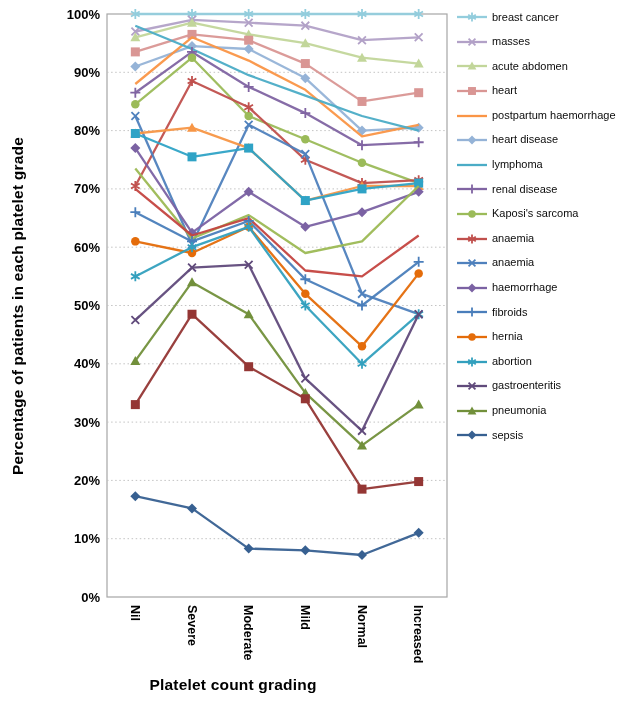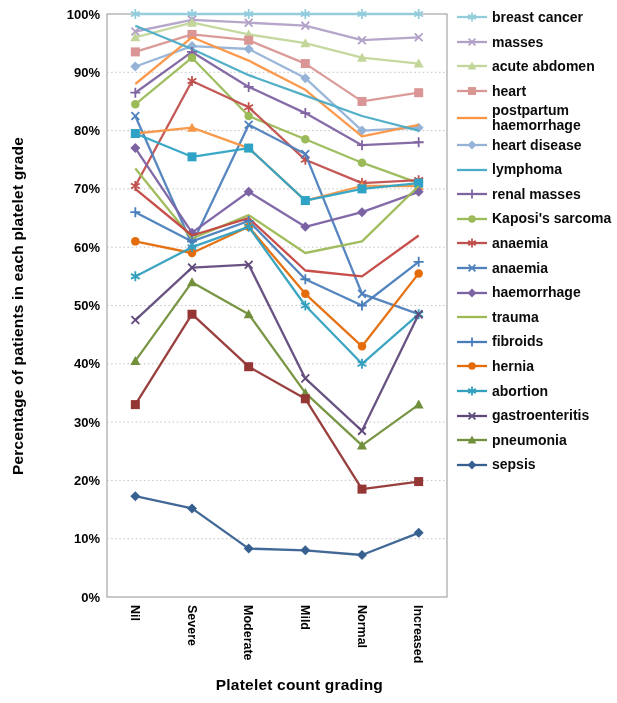--- a/index.html
+++ b/index.html
@@ -5,26 +5,26 @@
   html,body{margin:0;padding:0;background:#fff;}
   body{width:617px;height:703px;position:relative;overflow:hidden;
        font-family:"Liberation Sans",sans-serif;}
   #chart-svg{position:absolute;left:0;top:0;}
   .tick-text{font:bold 13px "Liberation Sans",sans-serif;fill:#000;}
   .cat-text{font:bold 12.5px "Liberation Sans",sans-serif;fill:#000;}
   .axis-title{position:absolute;font-weight:bold;color:#000;
       font-size:15.5px;letter-spacing:0.2px;}
   #y-axis-title{left:-180px;top:295px;width:400px;height:22px;
       text-align:center;transform:rotate(-90deg);}
-  #x-axis-title{left:83px;top:676px;width:300px;text-align:right;}
+  #x-axis-title{left:83px;top:676px;width:300px;text-align:center;}
   #legend{position:absolute;left:456px;top:5px;width:160px;
       display:flex;flex-direction:column;}
   .legend-item{display:flex;align-items:center;gap:4px;min-height:24.6px;}
   .legend-swatch{flex:0 0 32px;}
-  .legend-label{font-weight:bold;font-size:14px;color:#0b0b0b;
+  .legend-label{font-weight:normal;font-size:11px;color:#0b0b0b;
       line-height:1.05;}
 </style>
 </head>
 <body>
 
 <svg id="chart-svg" width="617" height="703">
     <rect x="107" y="14" width="340" height="583" fill="none" stroke="#A6A6A6" stroke-width="1.2"></rect>
     <line x1="107" y1="538.7" x2="447" y2="538.7" stroke="#C3C3C3" stroke-width="1" stroke-dasharray="1.5 2.6"></line>
     <line x1="107" y1="480.4" x2="447" y2="480.4" stroke="#C3C3C3" stroke-width="1" stroke-dasharray="1.5 2.6"></line>
     <line x1="107" y1="422.1" x2="447" y2="422.1" stroke="#C3C3C3" stroke-width="1" stroke-dasharray="1.5 2.6"></line>
@@ -240,21 +240,21 @@
       <svg width="32" height="14" class="legend-swatch">
         <line x1="1" y1="7" x2="31" y2="7" stroke="#4BACC6" stroke-width="2.3"></line>
       </svg>
       <span class="legend-label">lymphoma</span>
     </div>
     <div class="legend-item">
       <svg width="32" height="14" class="legend-swatch">
         <line x1="1" y1="7" x2="31" y2="7" stroke="#8064A2" stroke-width="2.3"></line>
         <path d="M16 2.5999999999999996L16 11.4M11.6 7L20.4 7" fill="none" stroke="#8064A2" stroke-width="1.8"></path>
       </svg>
-      <span class="legend-label">renal masses</span>
+      <span class="legend-label">renal disease</span>
     </div>
     <div class="legend-item">
       <svg width="32" height="14" class="legend-swatch">
         <line x1="1" y1="7" x2="31" y2="7" stroke="#9BBB59" stroke-width="2.3"></line>
         <circle cx="16" cy="7" r="3.74" fill="#9BBB59"></circle>
       </svg>
       <span class="legend-label">Kaposi's sarcoma</span>
     </div>
     <div class="legend-item">
       <svg width="32" height="14" class="legend-swatch">
@@ -272,26 +272,20 @@
     </div>
     <div class="legend-item">
       <svg width="32" height="14" class="legend-swatch">
         <line x1="1" y1="7" x2="31" y2="7" stroke="#7B62A3" stroke-width="2.3"></line>
         <polygon points="16,2.5999999999999996 20.4,7 16,11.4 11.6,7" fill="#7B62A3"></polygon>
       </svg>
       <span class="legend-label">haemorrhage</span>
     </div>
     <div class="legend-item">
       <svg width="32" height="14" class="legend-swatch">
-        <line x1="1" y1="7" x2="31" y2="7" stroke="#9CB954" stroke-width="2.3"></line>
-      </svg>
-      <span class="legend-label">trauma</span>
-    </div>
-    <div class="legend-item">
-      <svg width="32" height="14" class="legend-swatch">
         <line x1="1" y1="7" x2="31" y2="7" stroke="#4A7EBB" stroke-width="2.3"></line>
         <path d="M16 2.5999999999999996L16 11.4M11.6 7L20.4 7" fill="none" stroke="#4A7EBB" stroke-width="1.8"></path>
       </svg>
       <span class="legend-label">fibroids</span>
     </div>
     <div class="legend-item">
       <svg width="32" height="14" class="legend-swatch">
         <line x1="1" y1="7" x2="31" y2="7" stroke="#E46C0A" stroke-width="2.3"></line>
         <circle cx="16" cy="7" r="3.74" fill="#E46C0A"></circle>
       </svg>

